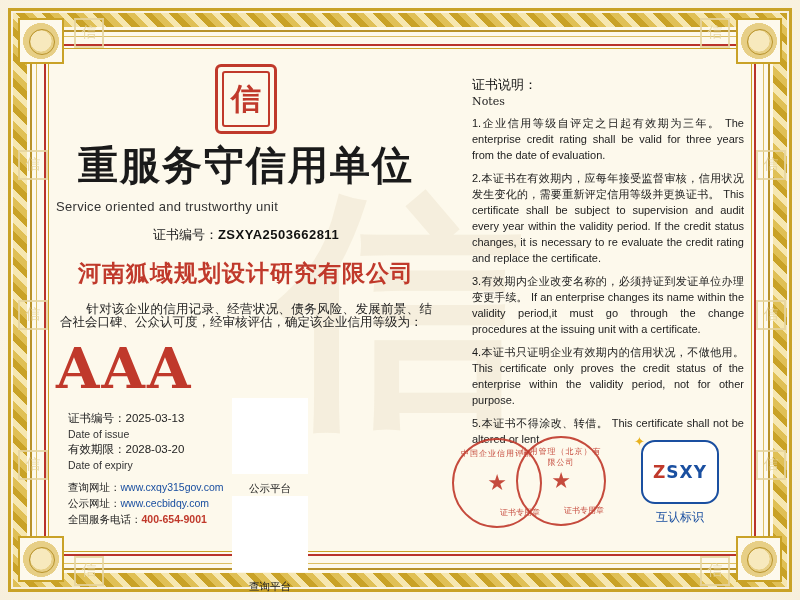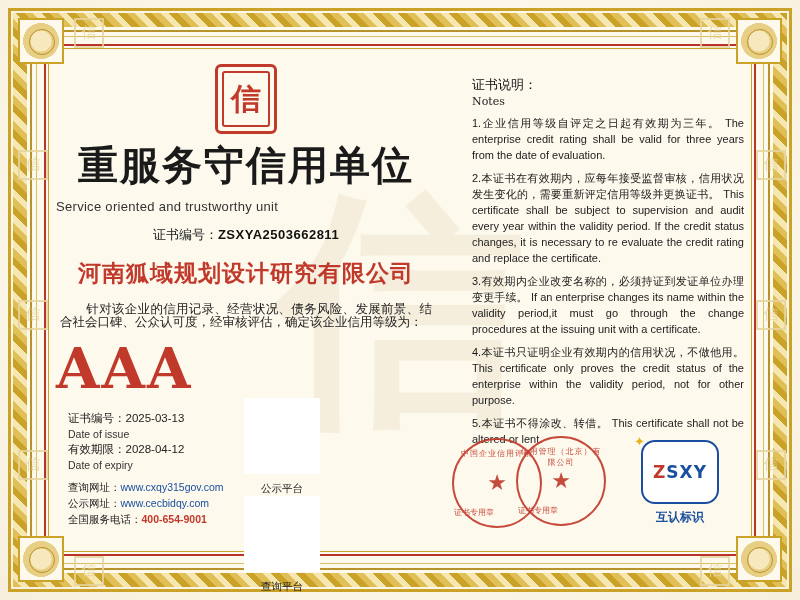--- a/index.html
+++ b/index.html
@@ -123,21 +123,21 @@
   .links .blue{color:#1a4fa0;margin-top:28px;}
   .links .red{color:#c0392b;font-weight:bold;margin-top:40px;}
 
   
   .notes-title{font-size:13px;color:#111;font-family:"DejaVu Serif",serif;}
   .notes-title .en{display:block;font-size:11px;color:#222;margin-top:1px;}
   .note{margin-top:7px;font-size:11px;line-height:16px;color:#1a1a1a;text-align:justify;}
   .note .en{color:#222;}
 
   
-  .qr-wrap{position:absolute;left:244px;top:398px;width:170px;}
+  .qr-wrap{position:absolute;left:232px;top:398px;width:170px;}
   .qr{display:inline-block;width:72px;height:72px;
     background-image:
       repeating-linear-gradient(90deg,#111 0 3px,#fff 3px 6px),
       repeating-linear-gradient(0deg,#111 0 3px,#fff 3px 6px);
     background-blend-mode:screen;background-color:#fff;
     border:2px solid #fff;
   }
   .qr-cap{font-size:10.5px;color:#222;text-align:center;width:76px;margin-top:4px;}
   .qr-col{display:inline-block;vertical-align:top;margin-right:16px;}
 
@@ -148,34 +148,34 @@
   }
   .stamp .star{
     position:absolute;left:50%;top:50%;transform:translate(-50%,-50%);
     font-size:22px;color:#c0392b;line-height:1;
   }
   .stamp .txt{
     position:absolute;left:0;right:0;top:8px;text-align:center;font-size:8px;
     letter-spacing:1px;
   }
   .stamp .btxt{
-    position:absolute;left:0;right:0;bottom:8px;text-align:left;font-size:8px;
+    position:absolute;left:0;right:0;bottom:8px;text-align:right;font-size:8px;
   }
   .stamp1{left:452px;top:438px;}
   .stamp2{left:516px;top:436px;}
 
   
   .zsxy{position:absolute;left:628px;top:440px;width:104px;text-align:center;}
   .zsxy .badge{
     display:inline-block;padding:20px 10px;border:2px solid #1a4fa0;border-radius:14px;
     color:#1a4fa0;font-weight:bold;font-size:17px;letter-spacing:1px;
     font-family:"DejaVu Sans",sans-serif;background:#fff;
   }
   .zsxy .badge .z{color:#c0392b;}
-  .zsxy .cap{margin-top:5px;font-size:12px;color:#1a4fa0;font-weight:bold;}
+  .zsxy .cap{margin-top:5px;font-size:12px;color:#1a4fa0;font-weight:normal;}
   .zsxy .spark{color:#e8b21f;font-size:13px;position:absolute;left:6px;top:-6px;}
 </style>
 </head>
 <body>
 
 <div class="cert">
 
   <div class="frame-outer"></div>
   <div class="frame-band"></div>
   <div class="frame-inner"></div>
@@ -222,21 +222,21 @@
       <div class="para"><span class="ind"></span><span>针对该企业的信用记录、经营状况、债务风险、发展前景、结合社会口碑、公众认可度，经审核评估，确定该企业信用等级为：</span></div>
 
       <div class="grade">AAA</div>
 
       <div class="dates">
         <div class="row">
           <span>证书编号：</span><span>2025-03-13</span>
         </div>
         <div class="row en">Date of issue</div>
         <div class="row">
-          <span>有效期限：</span><span>2028-04-12</span>
+          <span>有效期限：</span><span>2028-03-20</span>
         </div>
         <div class="row en">Date of expiry</div>
       </div>
 
       <div class="links">
         <div>
           <span>查询网址：</span><span class="blue">www.cxqy315gov.com</span>
         </div>
         <div>
           <span>公示网址：</span><span class="blue">www.cecbidqy.com</span>

